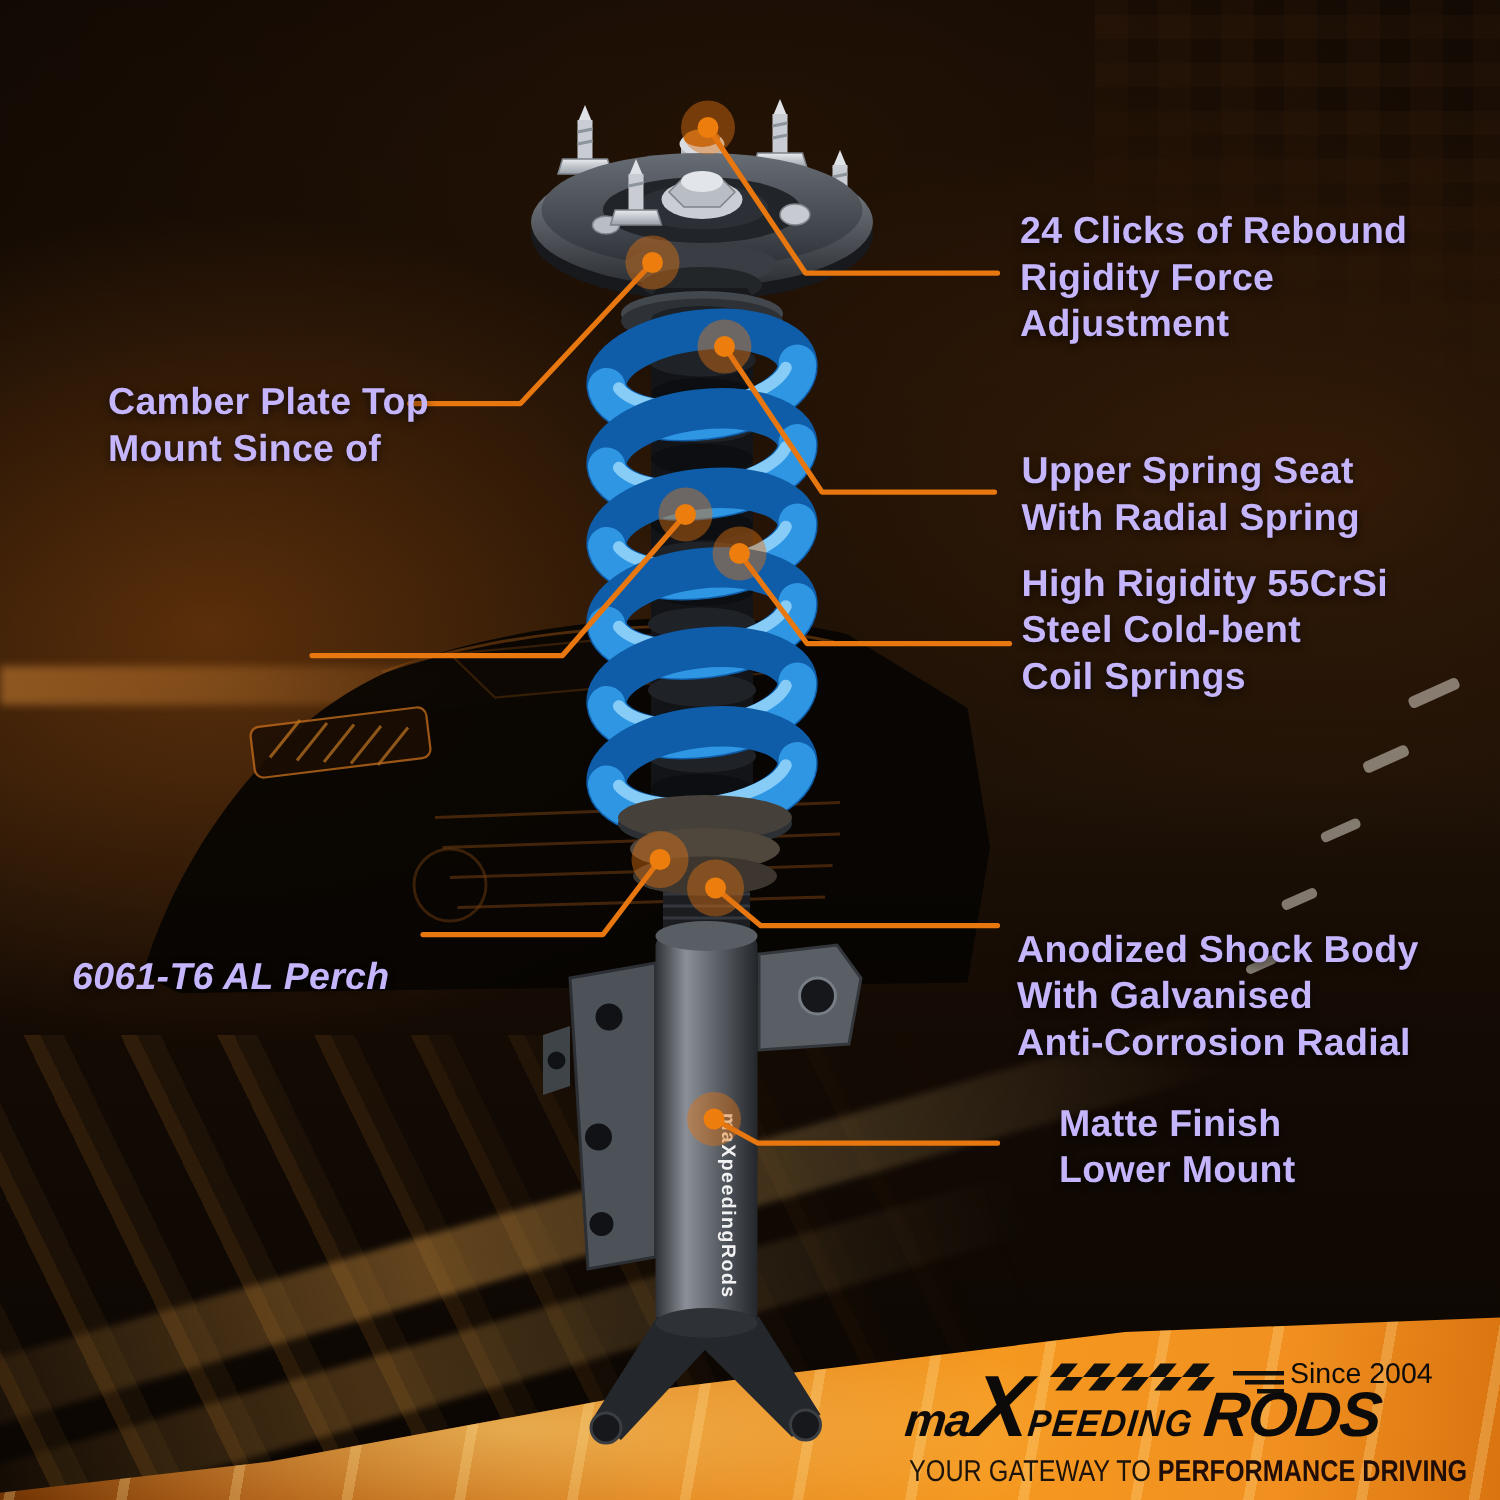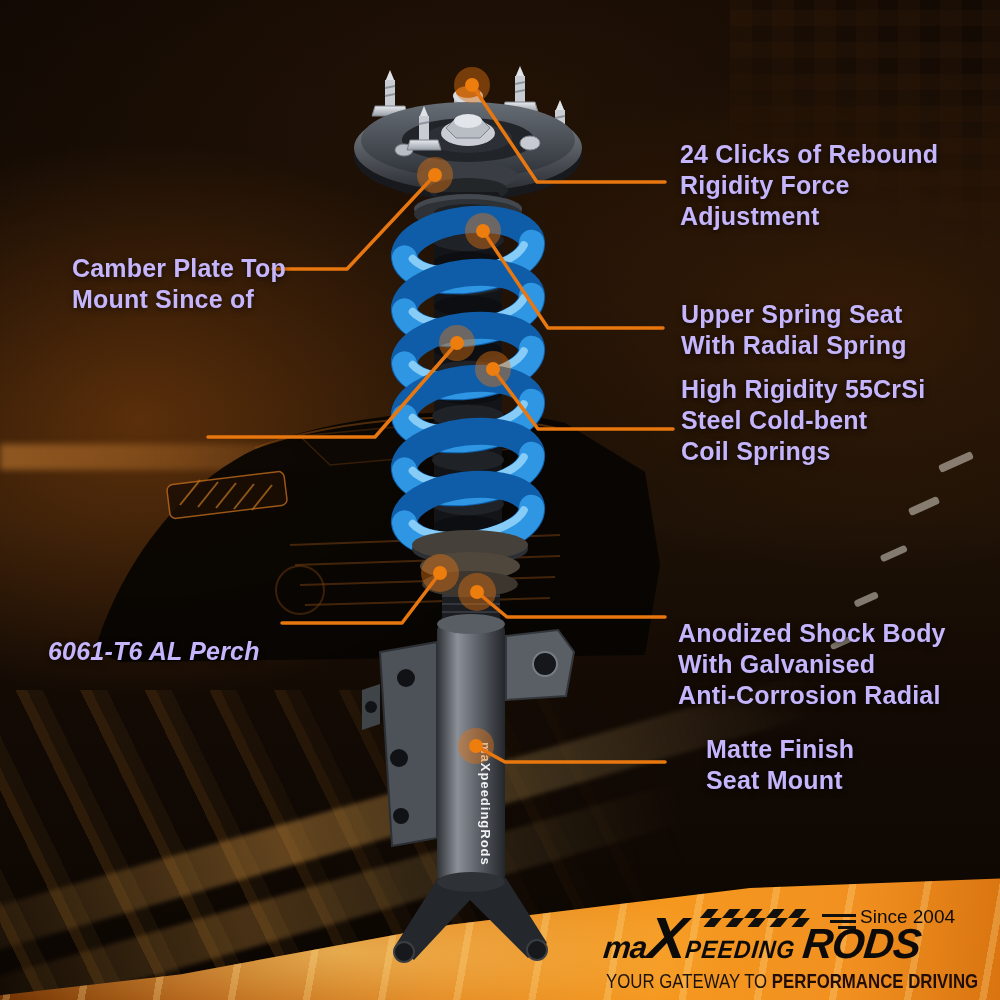--- a/index.html
+++ b/index.html
@@ -360,21 +360,21 @@
   <div class="label" style="left:48px;top:636px;font-style:italic;">
     <span>6061-T6 AL Perch</span>
   </div>
   <div class="label" style="left:678px;top:571px;margin-top:47px;">
     <span>Anodized Shock Body</span>
     <span>With Galvanised</span>
     <span>Anti-Corrosion Radial</span>
   </div>
   <div class="label" style="left:678px;top:734px;margin-left:28px;">
     <span>Matte Finish</span>
-    <span>Seat Mount</span>
+    <span>Lower Mount</span>
   </div>
 
   <div class="logo">
     <div class="checkers">
       <i class="f"></i>
         <i></i>
         <i class="f"></i>
         <i></i>
         <i class="f"></i>
         <i></i>

